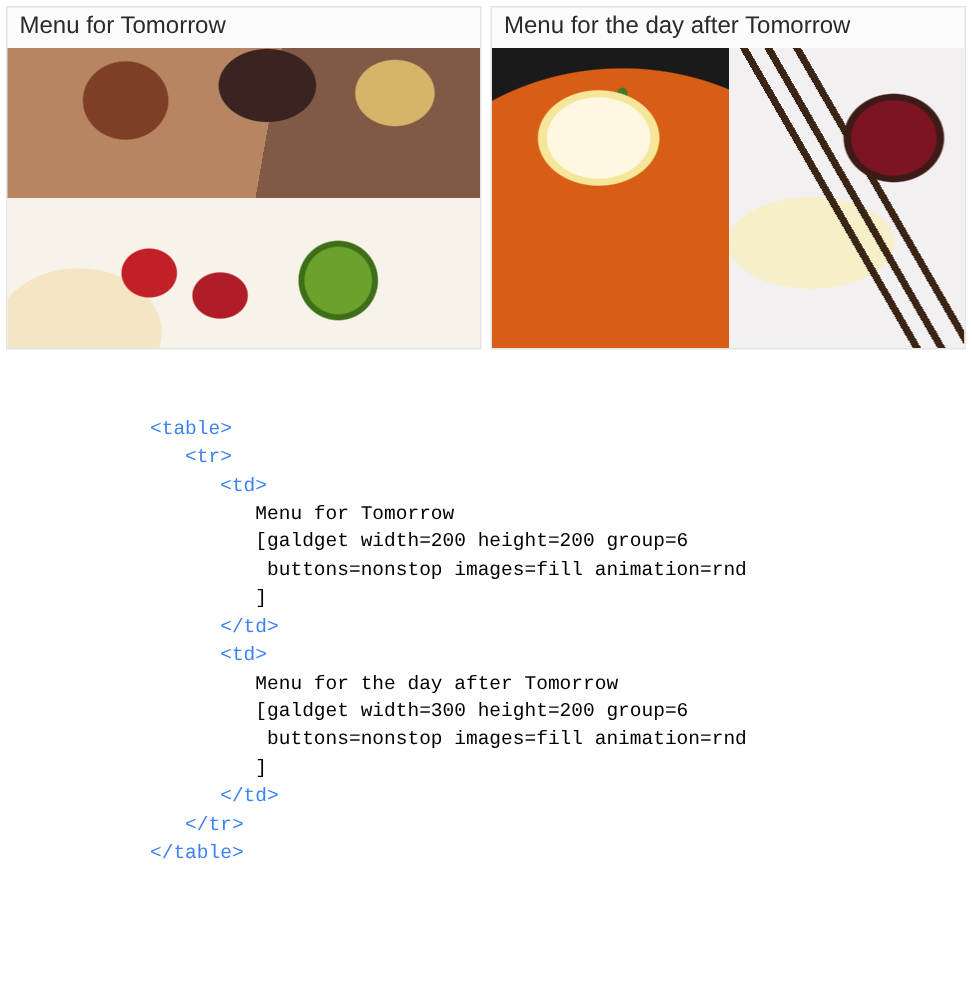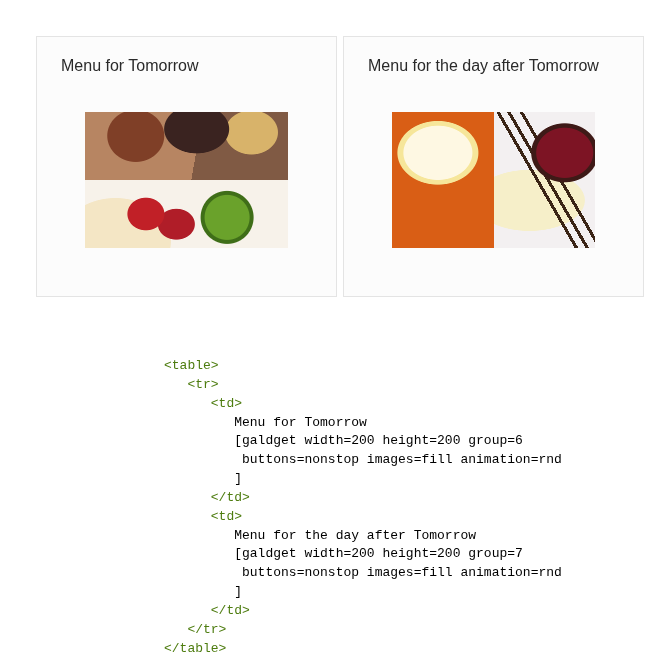--- a/index.html
+++ b/index.html
@@ -1,15 +1,15 @@
 <!DOCTYPE html>
 <html><head>
   <meta charset="utf-8">
   <style>
-    * { box-sizing: border-box; margin: 0; padding: 16px; }
+    * { box-sizing: border-box; margin: 0; padding: 0; }
     body { font-family: "Segoe UI", Arial, sans-serif; background: #fff; width: 648px; }
 
     .menu-row { display: flex; gap: 6px; padding: 4px; }
     .menu-cell {
       border: 1px solid #e4e4e4;
       background: #fcfcfc;
       flex: 1;
       overflow: hidden;
     }
     .menu-title {
@@ -66,21 +66,21 @@
 
     
     .code-wrap { padding: 40px 0 30px 100px; }
     pre.code {
       font-family: "Courier New", monospace;
       font-size: 13px;
       line-height: 1.45;
       white-space: pre;
       color: #000;
     }
-    pre.code .tag { color: #4d7c0f; }
+    pre.code .tag { color: #3b82f6; }
     pre.code .txt { color: #000; }
   </style>
 </head>
 <body>
 
 <div class="menu-row">
   <div class="menu-cell">
     <div class="menu-title">Menu for Tomorrow</div>
     <div class="menu-images">
       <div class="split-v">
@@ -104,19 +104,19 @@
 <pre class="code"><span class="tag">&lt;table&gt;</span>
    <span class="tag">&lt;tr&gt;</span>
       <span class="tag">&lt;td&gt;</span>
          <span class="txt">Menu for Tomorrow</span>
          <span class="txt">[galdget width=200 height=200 group=6</span>
          <span class="txt"> buttons=nonstop images=fill animation=rnd</span>
          <span class="txt">]</span>
       <span class="tag">&lt;/td&gt;</span>
       <span class="tag">&lt;td&gt;</span>
          <span class="txt">Menu for the day after Tomorrow</span>
-         <span class="txt">[galdget width=200 height=200 group=7</span>
+         <span class="txt">[galdget width=300 height=200 group=6</span>
          <span class="txt"> buttons=nonstop images=fill animation=rnd</span>
          <span class="txt">]</span>
       <span class="tag">&lt;/td&gt;</span>
    <span class="tag">&lt;/tr&gt;</span>
 <span class="tag">&lt;/table&gt;</span></pre>
 </div>
 
 </body></html>

